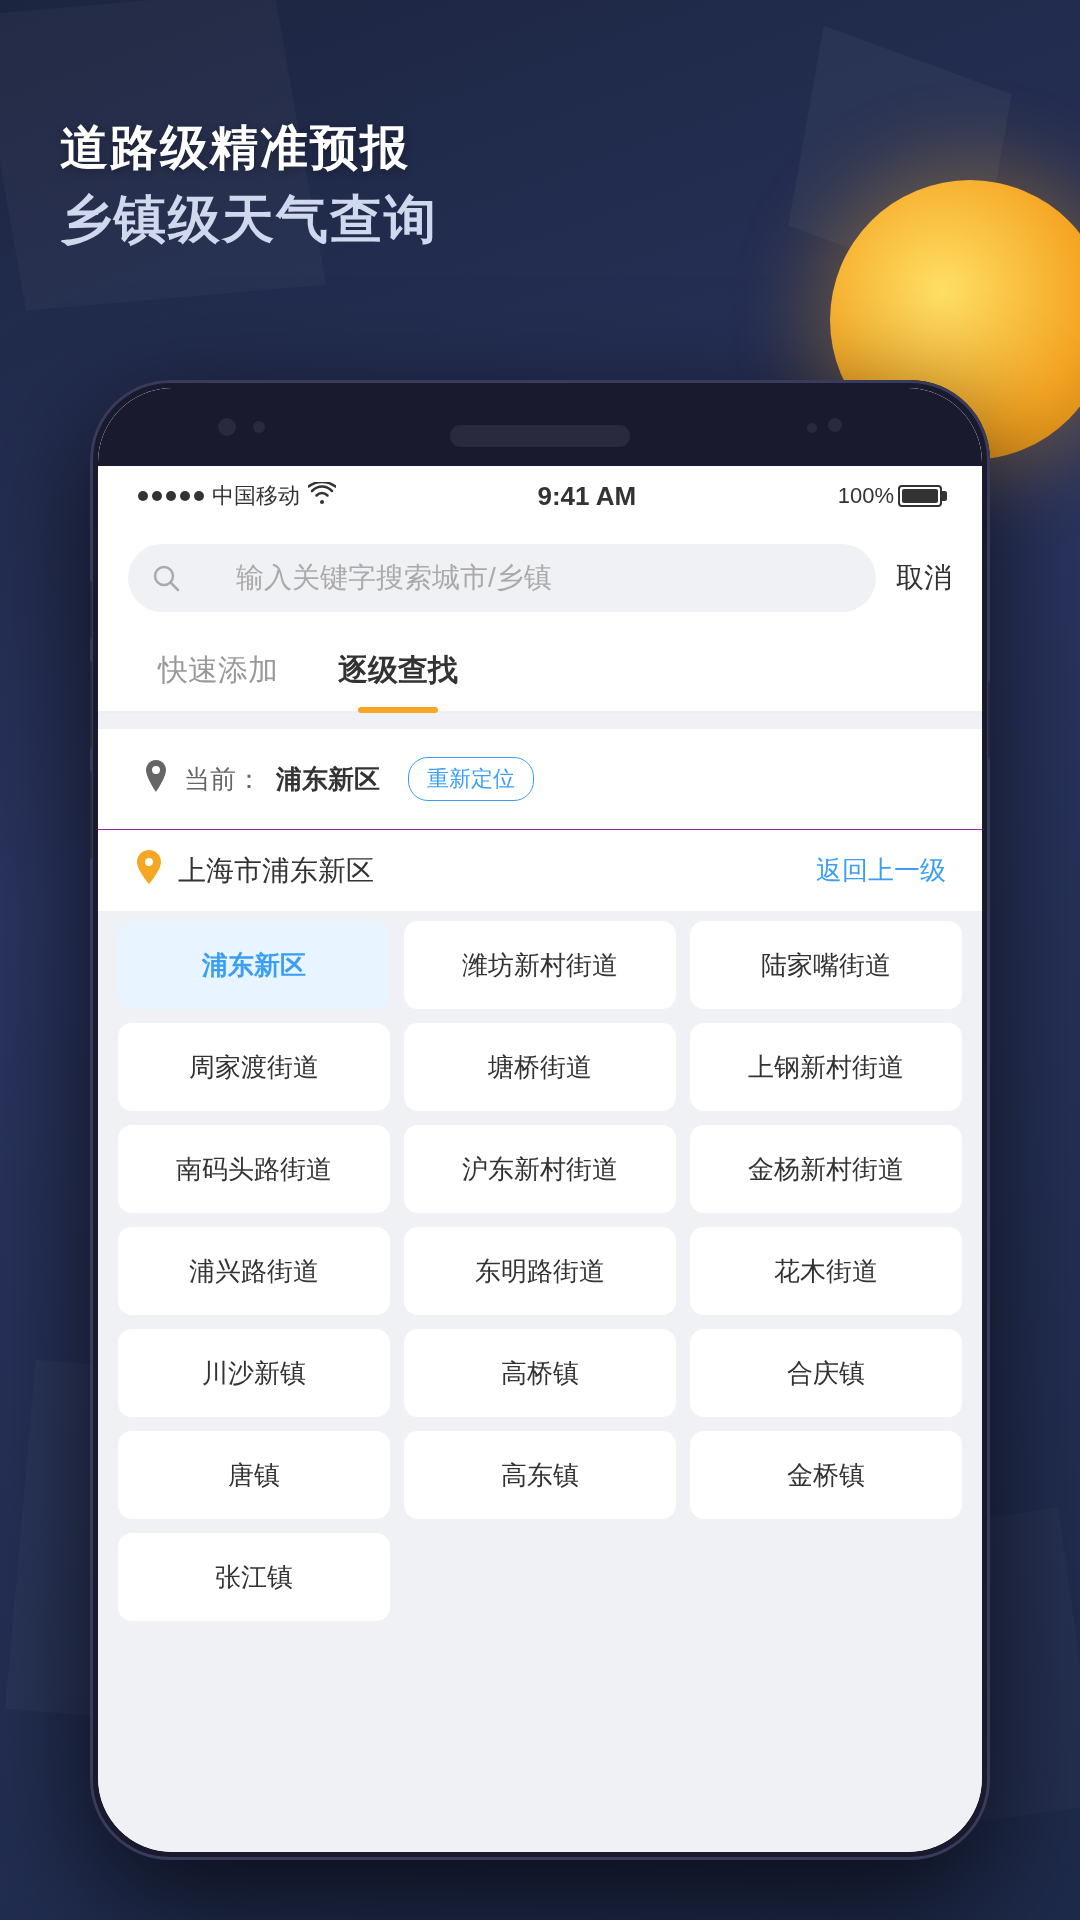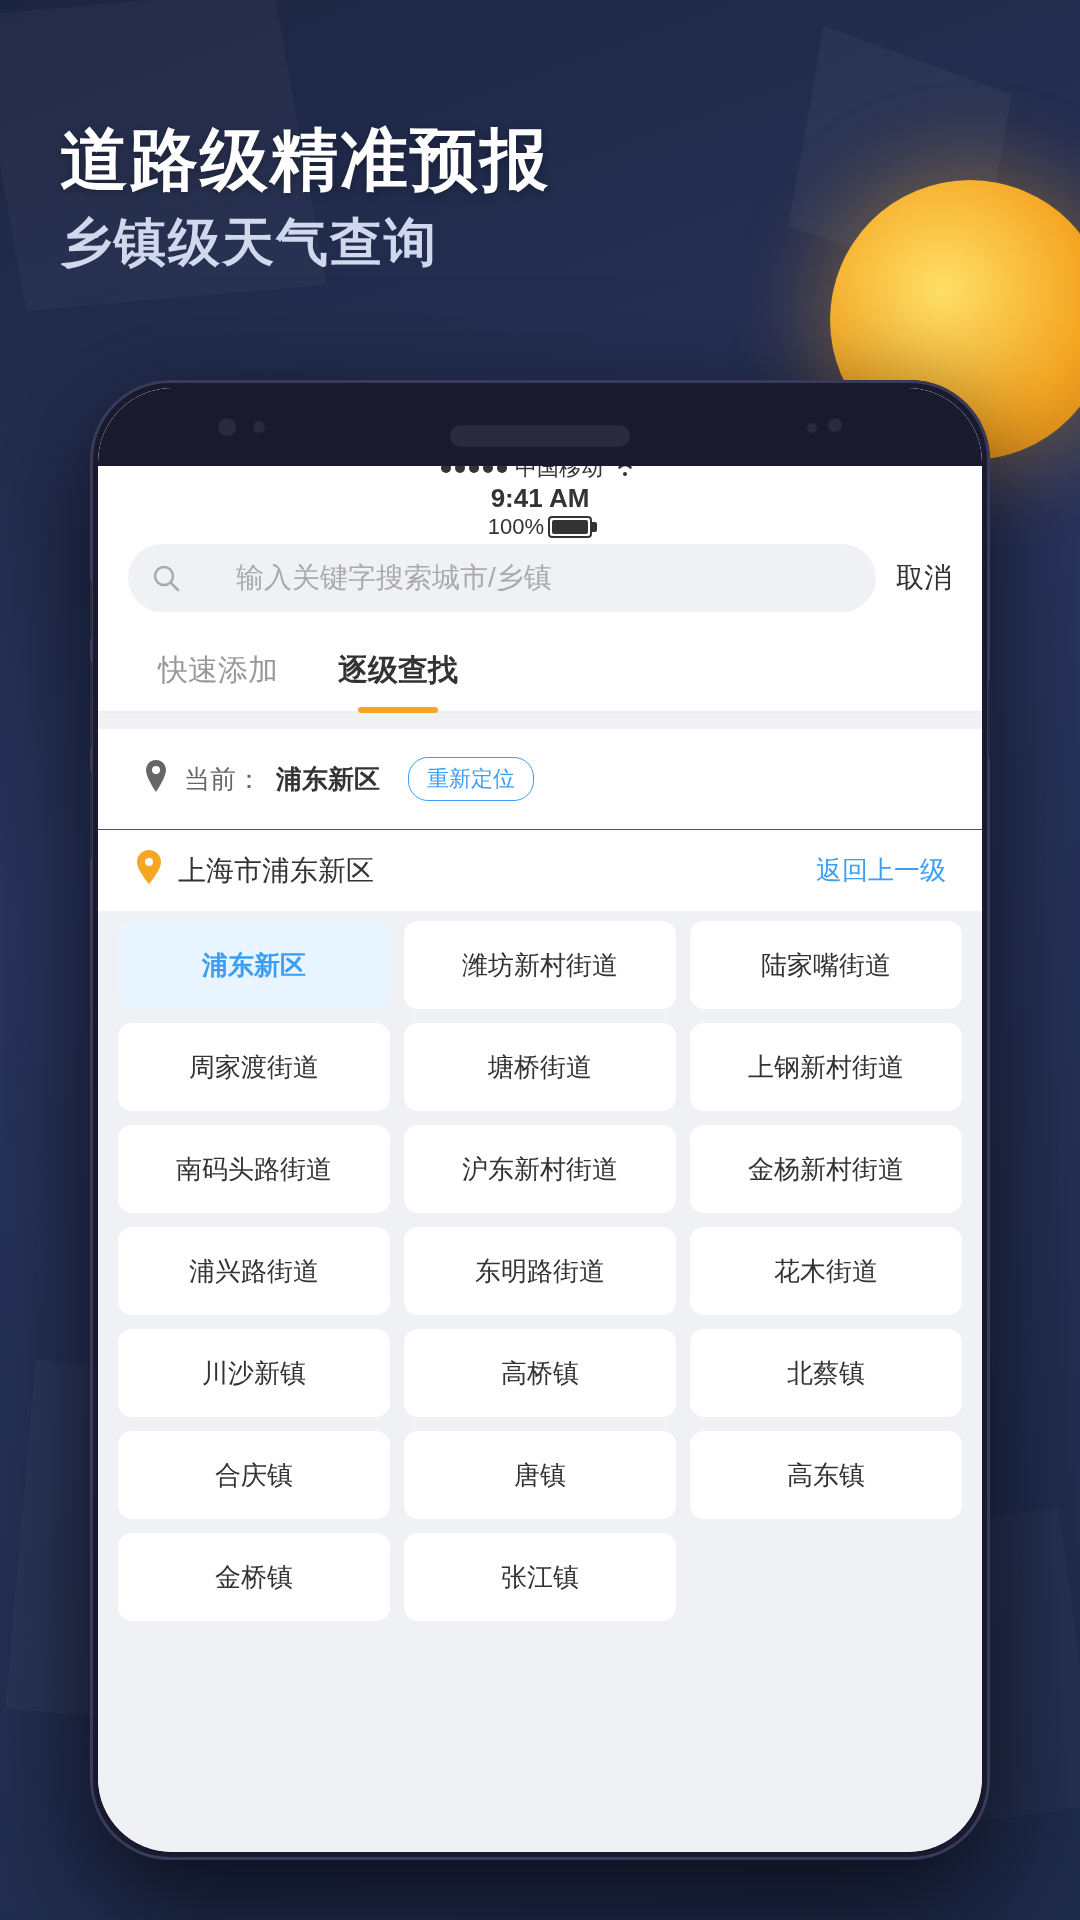--- a/index.html
+++ b/index.html
@@ -70,21 +70,21 @@
     }
 
     
     .header-text {
       position: absolute;
       top: 120px;
       left: 60px;
       z-index: 10;
     }
     .header-title {
-      font-size: 68px;
+      font-size: 48px;
       font-weight: 900;
       color: #ffffff;
       line-height: 1.15;
       letter-spacing: 2px;
       text-shadow: 0 2px 8px rgba(0,0,0,0.3);
     }
     .header-subtitle {
       font-size: 52px;
       font-weight: 600;
       color: #d0d8ee;
@@ -184,24 +184,23 @@
       border-radius: 0 0 72px 72px;
       overflow: hidden;
     }
 
     
     .status-bar {
       height: 60px;
       background: #ffffff;
       display: flex;
       align-items: center;
-      justify-content: center;
-      padding: 0 24px;
+      justify-content: space-between;
+      padding: 0 40px;
       flex-shrink: 0;
-      flex-direction: column;
     }
     .status-signal {
       display: flex;
       align-items: center;
       gap: 8px;
     }
     .signal-dots {
       display: flex;
       gap: 4px;
     }
@@ -590,21 +589,20 @@
             <div class="grid-item">塘桥街道</div>
             <div class="grid-item">上钢新村街道</div>
             <div class="grid-item">南码头路街道</div>
             <div class="grid-item">沪东新村街道</div>
             <div class="grid-item">金杨新村街道</div>
             <div class="grid-item">浦兴路街道</div>
             <div class="grid-item">东明路街道</div>
             <div class="grid-item">花木街道</div>
             <div class="grid-item">川沙新镇</div>
             <div class="grid-item">高桥镇</div>
-            <div class="grid-item">北蔡镇</div>
             <div class="grid-item">合庆镇</div>
             <div class="grid-item">唐镇</div>
             <div class="grid-item">高东镇</div>
             <div class="grid-item">金桥镇</div>
             <div class="grid-item">张江镇</div>
           </div>
       </div>
 
     </div>
   </div>

